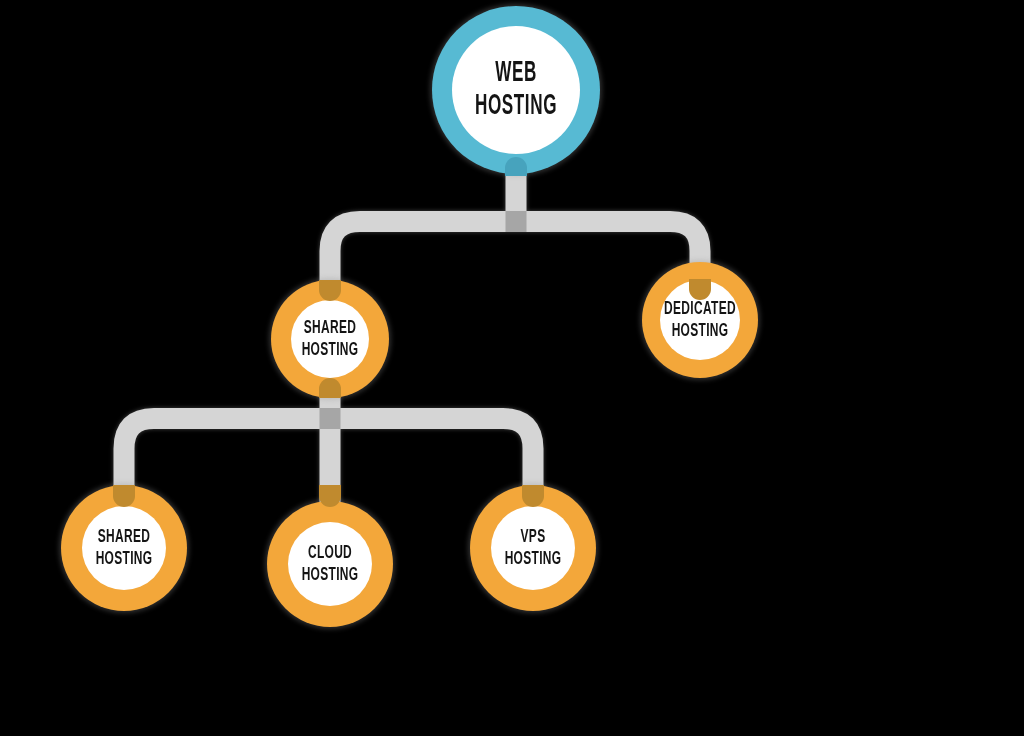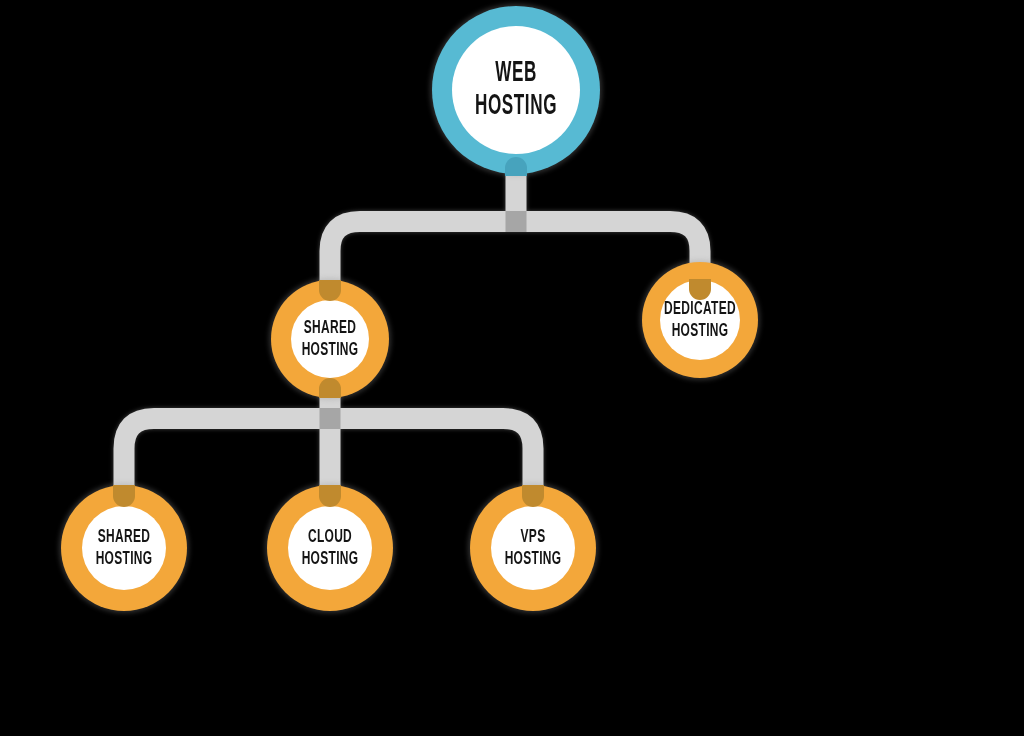--- a/index.html
+++ b/index.html
@@ -78,21 +78,21 @@
   </div>
 
   <div class="node node-orange" style="left:61px;top:485px;width:126px;height:126px;">
     <div class="disc" style="inset:21px;"></div>
     <div class="lbl lbl-sm">
       <div>SHARED</div>
       <div>HOSTING</div>
     </div>
   </div>
 
-  <div class="node node-orange" style="left:267px;top:485px;width:126px;height:126px;">
+  <div class="node node-orange" style="left:267px;top:501px;width:126px;height:126px;">
     <div class="disc" style="inset:21px;"></div>
     <div class="lbl lbl-sm">
       <div>CLOUD</div>
       <div>HOSTING</div>
     </div>
   </div>
 
   <div class="node node-orange" style="left:470px;top:485px;width:126px;height:126px;">
     <div class="disc" style="inset:21px;"></div>
     <div class="lbl lbl-sm">

